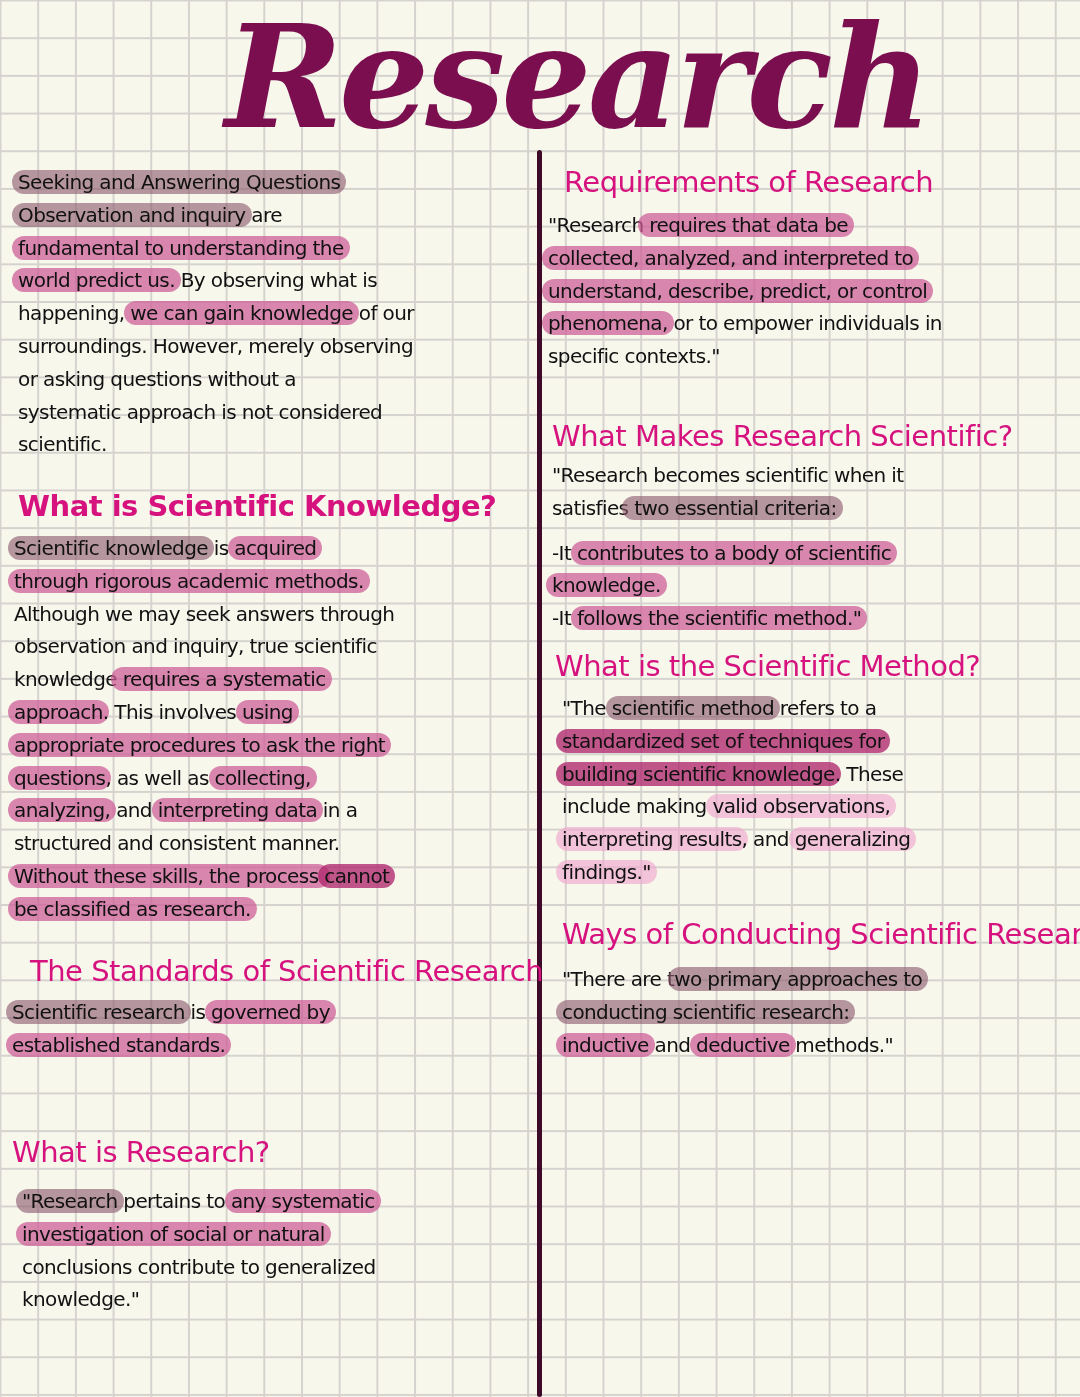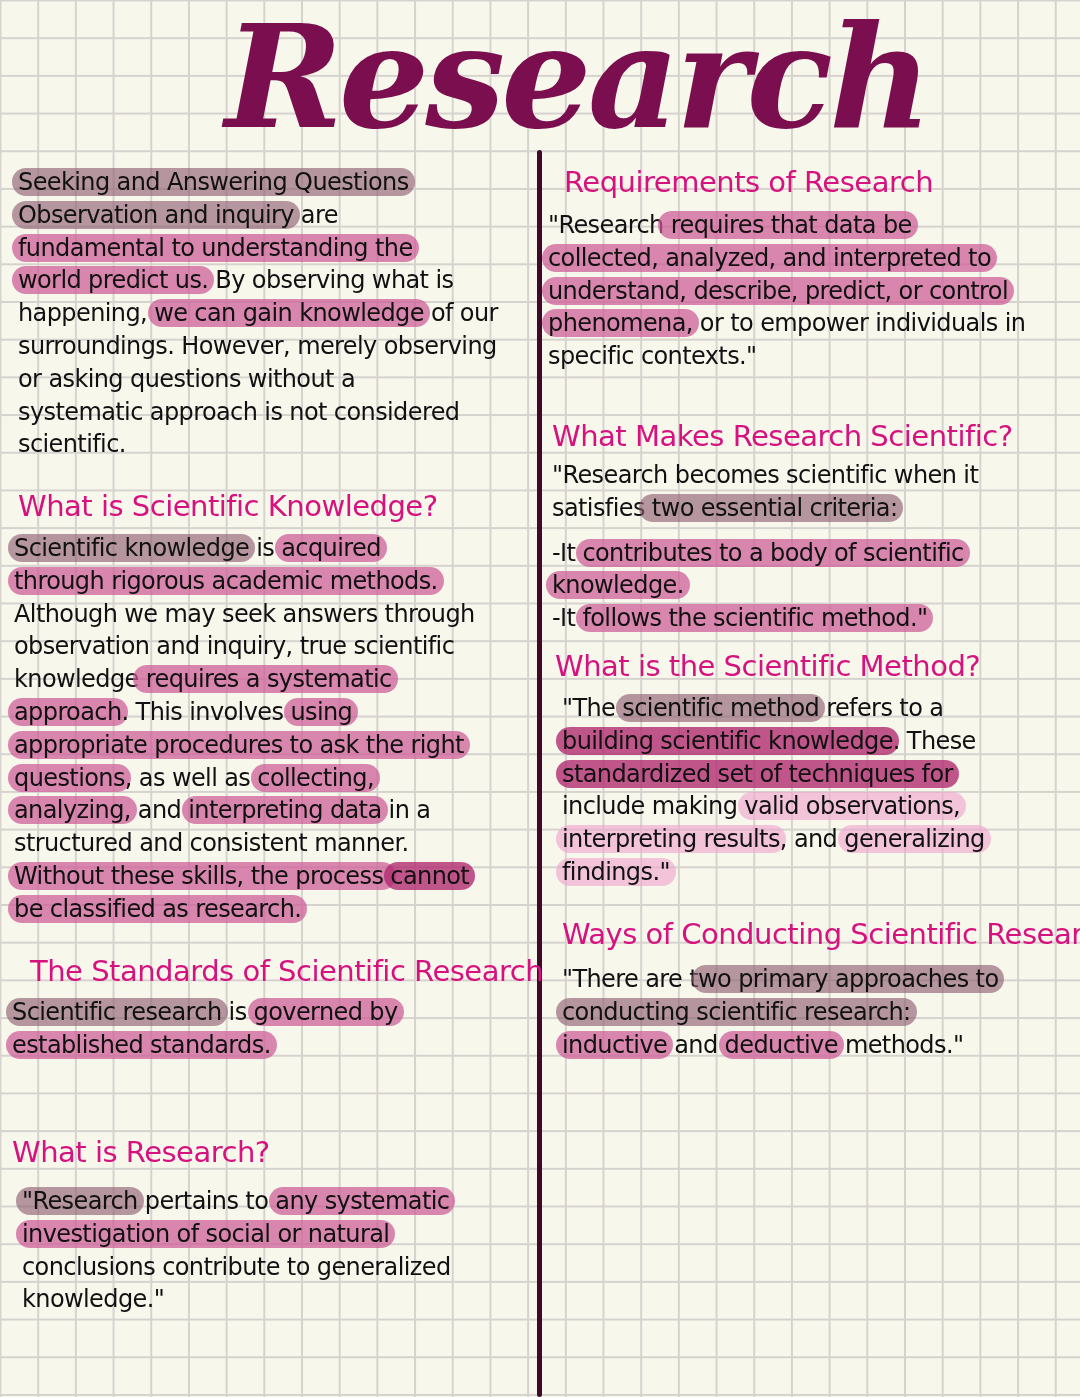--- a/index.html
+++ b/index.html
@@ -23,21 +23,21 @@
   .divider {
     position: absolute; left: 537px; top: 150px; width: 5px; height: 1247px;
     background: #3d0a2a; border-radius: 3px;
   }
   .section { position: absolute; }
   .heading {
     font-size: 29px; line-height: 33px; color: #d6127f; white-space: nowrap;
     letter-spacing: -0.5px;
   }
   .body {
-    font-size: 24px; line-height: 32.8px; white-space: nowrap; letter-spacing: -0.6px;
+    font-size: 20px; line-height: 32.8px; white-space: nowrap; letter-spacing: -0.6px;
   }
   .line { display: block; height: 32.8px; }
   .hl { border-radius: 16px; padding: 0 6px; margin: 0 -6px; }
   .hl-pink { background: rgba(205, 90, 150, 0.72); }
   .hl-mauve { background: rgba(140, 90, 110, 0.62); }
   .hl-deep { background: rgba(175, 40, 110, 0.78); }
   .hl-light { background: rgba(240, 165, 205, 0.62); }
 </style>
 </head>
 <body>
@@ -51,21 +51,21 @@
   <span class="line"><span class="hl hl-pink">fundamental to understanding the</span></span>
   <span class="line"><span class="hl hl-pink">world predict us.</span><span> By observing what is</span></span>
   <span class="line"><span>happening, </span><span class="hl hl-pink">we can gain knowledge</span><span> of our</span></span>
   <span class="line">surroundings. However, merely observing</span>
   <span class="line">or asking questions without a</span>
   <span class="line">systematic approach is not considered</span>
   <span class="line">scientific.</span>
 </div>
 
 <div class="section" style="left:14px; top:490px;">
-  <div class="heading" style="margin-left:4px;">What is Scientific Knowledge?</div>
+  <div class="heading" style="margin-left:4px;font-weight:bold;">What is Scientific Knowledge?</div>
   <div class="body" style="margin-top:9px;">
     <span class="line"><span class="hl hl-mauve">Scientific knowledge</span><span> is </span><span class="hl hl-pink">acquired</span></span>
     <span class="line"><span class="hl hl-pink">through rigorous academic methods.</span></span>
     <span class="line">Although we may seek answers through</span>
     <span class="line">observation and inquiry, true scientific</span>
     <span class="line"><span>knowledge</span><span class="hl hl-pink"> requires a systematic</span></span>
     <span class="line"><span class="hl hl-pink">approach</span><span>. This involves </span><span class="hl hl-pink">using</span></span>
     <span class="line"><span class="hl hl-pink">appropriate procedures to ask the right</span></span>
     <span class="line"><span class="hl hl-pink">questions</span><span>, as well as </span><span class="hl hl-pink">collecting,</span></span>
     <span class="line"><span class="hl hl-pink">analyzing,</span><span> and </span><span class="hl hl-pink">interpreting data</span><span> in a</span></span>
@@ -112,22 +112,22 @@
     <span class="line" style="margin-top:12px;"><span>-It </span><span class="hl hl-pink">contributes to a body of scientific</span></span>
     <span class="line"><span class="hl hl-pink">knowledge.</span></span>
     <span class="line"><span>-It </span><span class="hl hl-pink">follows the scientific method."</span></span>
   </div>
 </div>
 
 <div class="section" style="left:555px; top:650px;">
   <div class="heading">What is the Scientific Method?</div>
   <div class="body" style="margin-top:9px; margin-left:7px;">
     <span class="line"><span>"The </span><span class="hl hl-mauve">scientific method</span><span> refers to a</span></span>
+    <span class="line"><span class="hl hl-deep">standardized set of techniques for</span></span>
     <span class="line"><span class="hl hl-deep">building scientific knowledge</span><span>. These</span></span>
-    <span class="line"><span class="hl hl-deep">standardized set of techniques for</span></span>
     <span class="line"><span>include making </span><span class="hl hl-light">valid observations,</span></span>
     <span class="line"><span class="hl hl-light">interpreting results</span><span>, and </span><span class="hl hl-light">generalizing</span></span>
     <span class="line"><span class="hl hl-light">findings."</span></span>
   </div>
 </div>
 
 <div class="section" style="left:562px; top:918px;">
   <div class="heading">Ways of Conducting Scientific Research</div>
   <div class="body" style="margin-top:12px;">
     <span class="line"><span>"There are t</span><span class="hl hl-mauve">wo primary approaches to</span></span>

